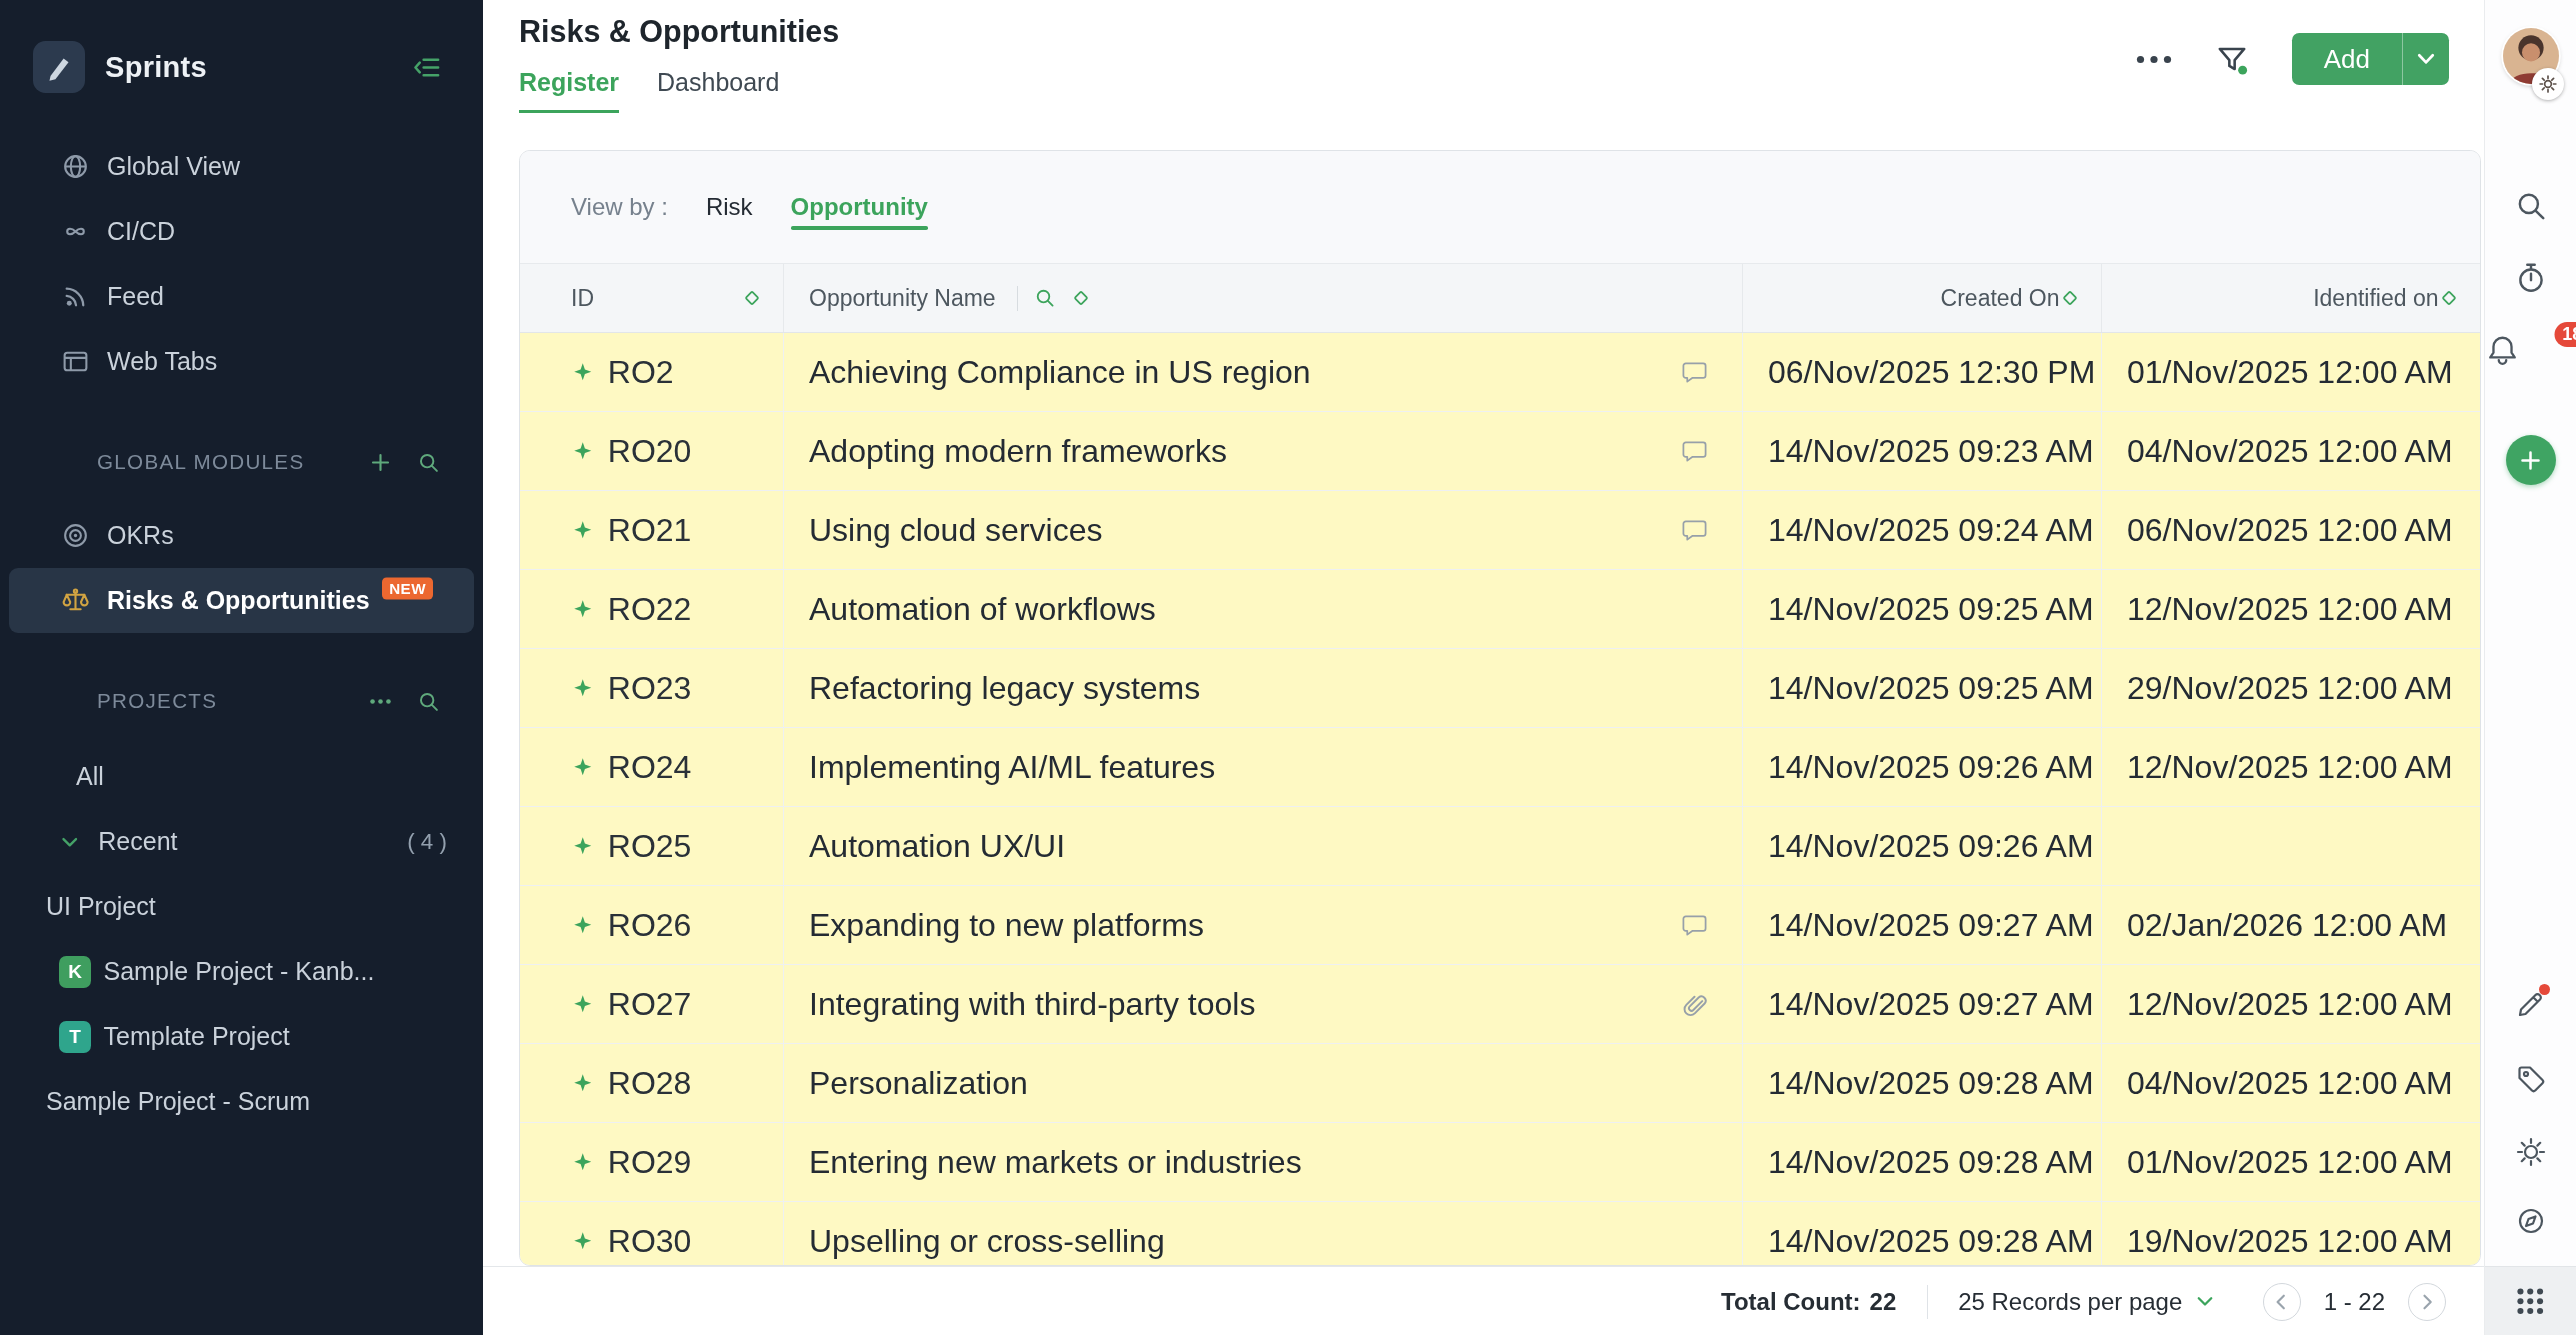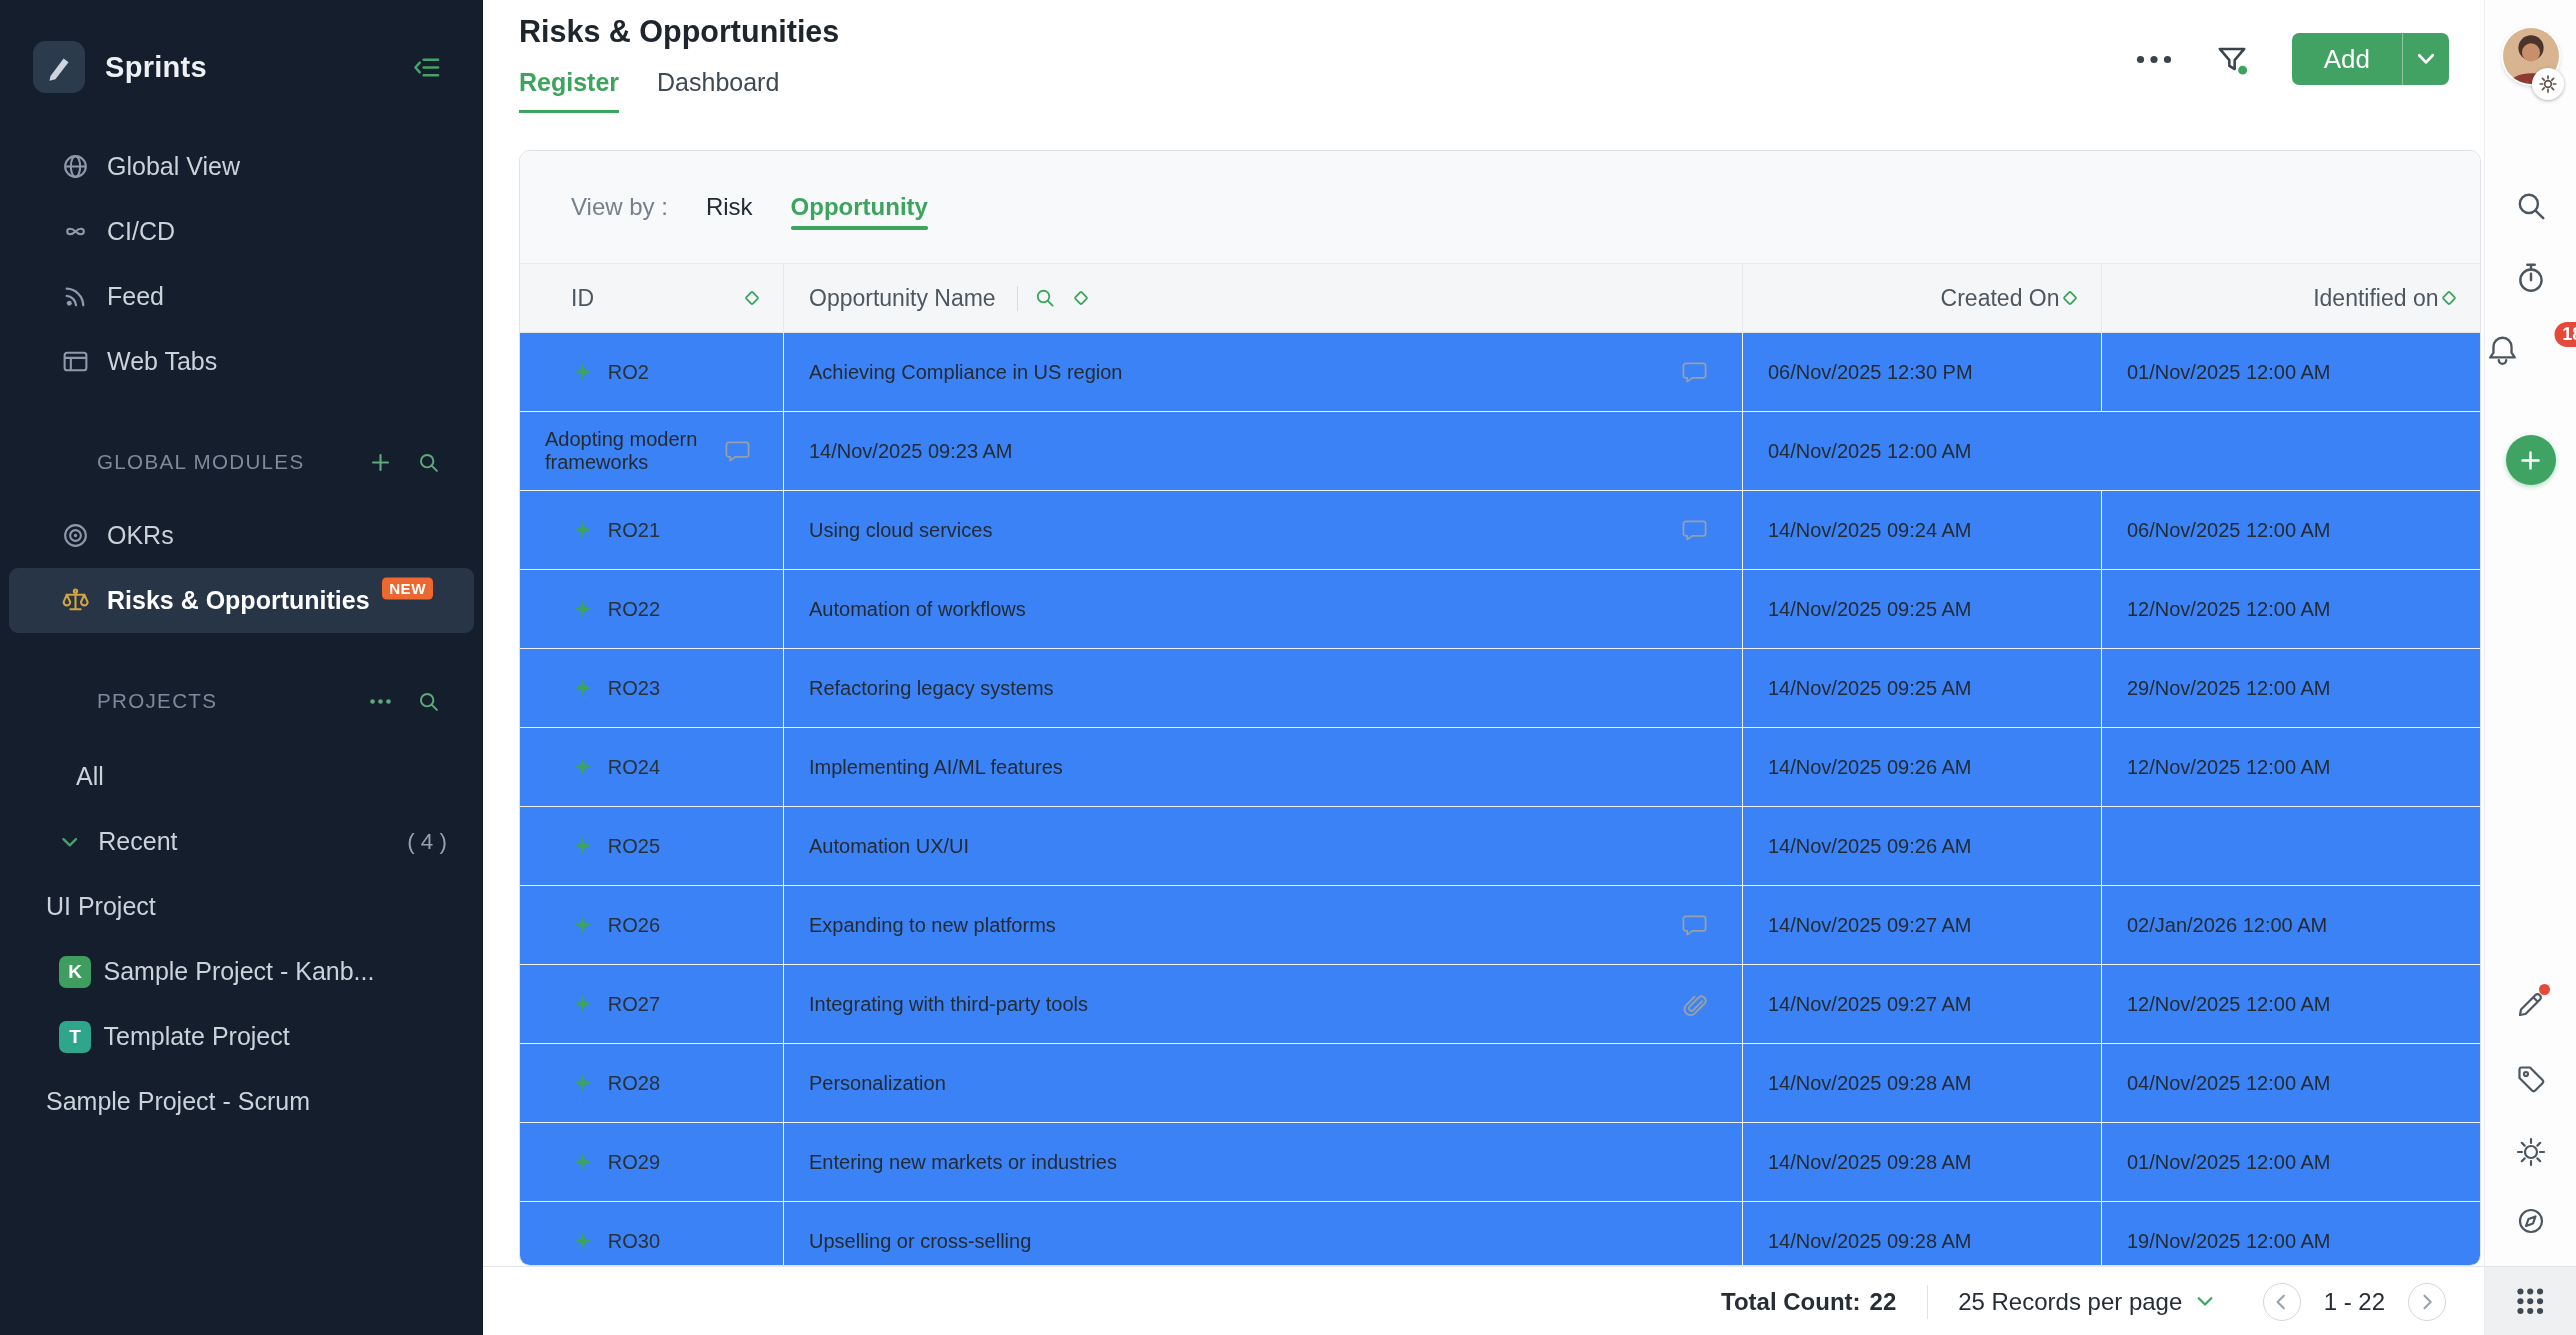--- a/index.html
+++ b/index.html
@@ -56,21 +56,21 @@
   .thead { display: grid; grid-template-columns: 264px 959px 359px 1fr; height: 69px; background: #f4f6f8; border-bottom: 0.9px solid #e2e6e9; font-size: 23px; color: #4d575f; font-weight: 500; }
   .hcell { display: flex; align-items: center; border-right: 0.9px solid #e6e9ec; padding: 0 21.5px 0 51px; min-width: 0; }
   .h-id, .h-created, .h-identified { justify-content: space-between; }
   .h-name { padding-left: 25px; gap: 16px; justify-content: flex-start; }
   .h-created, .h-identified { padding-left: 25px; justify-content: flex-end; }
   .h-identified { border-right: none; }
   .hdiv { width: 0.9px; height: 25px; background: #d7dce0; margin-left: 5.4px; }
   .diamond, .hsearch { display: flex; color: var(--accent-green, #3ca45c); cursor: pointer; flex: none; }
 
   .tbody { }
-  .trow { display: grid; grid-template-columns: 264px 959px 359px 1fr; height: 79px; border-bottom: 0.9px solid #eef0f2; font-size: 20px; color: #242b33; cursor: pointer; background: #3b82f6; }
+  .trow { display: grid; grid-template-columns: 264px 959px 359px 1fr; height: 79px; border-bottom: 0.9px solid #eef0f2; font-size: 32px; color: #242b33; cursor: pointer; background: #fef9c3; }
   .cell { display: flex; align-items: center; border-right: 0.9px solid #eef0f2; min-width: 0; }
   .cell-id { padding-left: 52px; gap: 14.3px; font-weight: 500; color: #2a3138; }
   .cell-name { padding: 0 32px 0 25px; }
   .cell-created, .cell-identified { padding-left: 25px; }
   .cell-identified { border-right: none; }
   .sparkle { display: flex; flex: none; }
   .marker-slot { margin-left: auto; width: 32px; display: flex; justify-content: center; color: #8b949d; }
   .marker { display: none; }
 
   
@@ -344,20 +344,28 @@
     </div>
     <div class="cell cell-created">
       <span>06/Nov/2025 12:30 PM</span>
     </div>
     <div class="cell cell-identified">
       <span>01/Nov/2025 12:00 AM</span>
     </div>
   </div>
 
   <div class="trow">
+    <div class="cell cell-id">
+      <span class="sparkle">
+        <svg width="21.5" height="21.5" viewBox="0 0 24 24" fill="#3ca45c">
+                  <path d="M12 2.5l2.4 7.1 7.1 2.4-7.1 2.4L12 21.5l-2.4-7.1-7.1-2.4 7.1-2.4z"></path>
+                </svg>
+      </span>
+      <span>RO20</span>
+    </div>
     <div class="cell cell-name">
       <span>Adopting modern frameworks</span>
       <span class="marker-slot">
         <span class="marker" style="display: inline-flex;">
           <svg width="27" height="27" viewBox="0 0 28 28" fill="none" stroke="#97a0a9" stroke-width="1.8" stroke-linejoin="round">
                     <path d="M5 4.5h18a2.5 2.5 0 0 1 2.5 2.5v10a2.5 2.5 0 0 1-2.5 2.5H12l-5.5 4v-4H5A2.5 2.5 0 0 1 2.5 17V7A2.5 2.5 0 0 1 5 4.5z"></path>
                   </svg>
         </span>
 
       </span>

